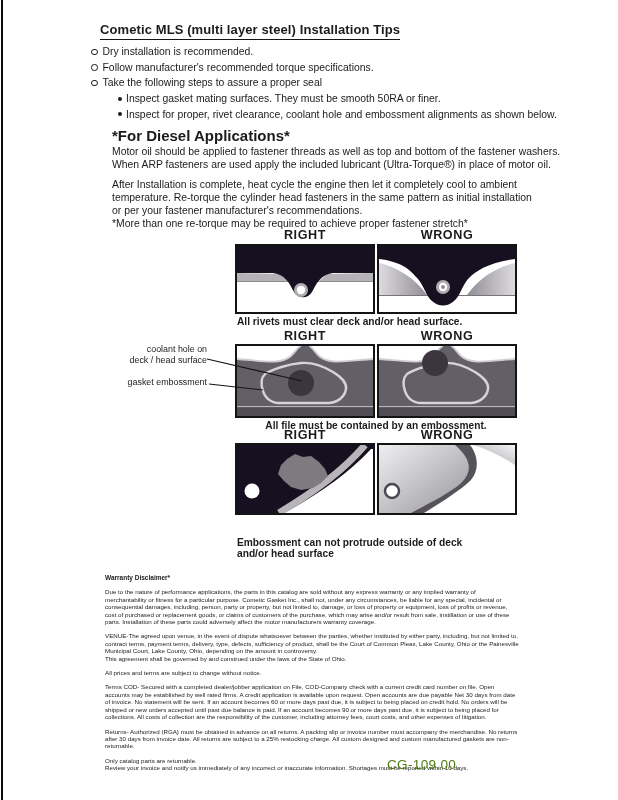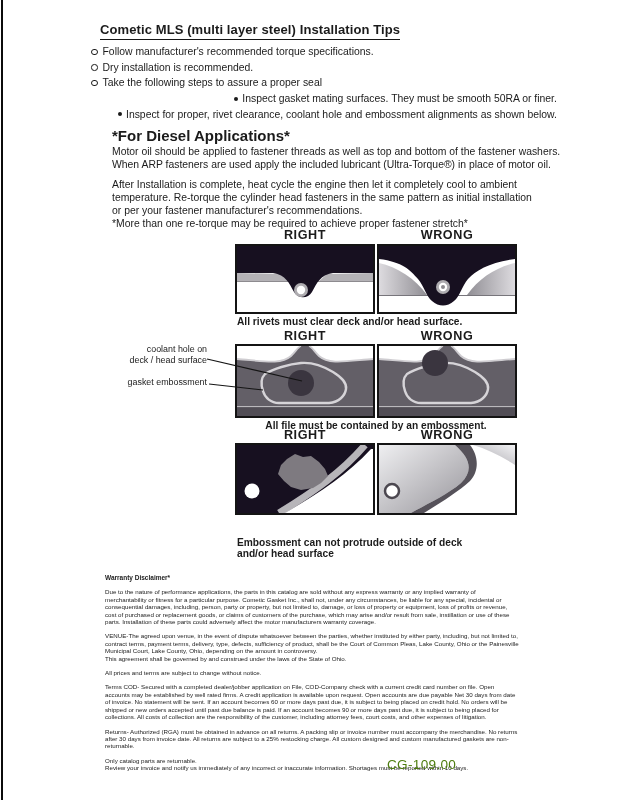--- a/index.html
+++ b/index.html
@@ -5,21 +5,21 @@
   html,body{margin:0;padding:0;background:#ffffff;}
   .page{position:relative;width:618px;height:800px;background:#ffffff;overflow:hidden;
         font-family:"Liberation Sans", sans-serif;color:#1b1b1b;}
   .edge-line{position:absolute;left:1px;top:0;width:2px;height:800px;background:#0b0b0b;}
 
   .title{position:absolute;left:100px;top:22px;margin:0;font-size:13px;font-weight:700;
          letter-spacing:.1px;border-bottom:1.7px solid #151515;padding-bottom:2px;}
 
   .tips{position:absolute;left:91px;top:44px;font-size:10.4px;}
   .tip{display:flex;align-items:center;height:15.6px;white-space:nowrap;}
-  .tip.sub{margin-left:27px;justify-content:flex-end;}
+  .tip.sub{margin-left:27px;}
   .ob{width:4.5px;height:4.5px;border:1.1px solid #1b1b1b;border-radius:50%;margin-right:5px;flex:none;}
   .fb{width:4px;height:4px;background:#1b1b1b;border-radius:50%;margin-right:4px;flex:none;}
 
   .diesel-h{position:absolute;left:100px;top:115px;margin:12px;font-size:15px;font-weight:700;text-align:center;}
   .body-p{position:absolute;left:100px;margin:12px;font-size:10.4px;line-height:12.9px;
           width:475px;white-space:pre-line;}
   .p1{top:134px;} .p2{top:167px;} .pnote{top:206px;}
 
   .dhead{position:absolute;width:140px;text-align:center;font-weight:700;font-size:12.6px;letter-spacing:.6px;}
   .dbox{position:absolute;width:136px;border:2px solid #141414;background:#fff;}
@@ -53,25 +53,25 @@
 <body>
 
 <div class="page">
   <div class="edge-line"></div>
 
   <h1 class="title">Cometic MLS (multi layer steel) Installation Tips</h1>
 
   <div class="tips">
     <div class="tip">
       <span class="ob"></span>
-      <span>Follow manufacturer's recommended torque specifications.</span>
+      <span>Dry installation is recommended.</span>
     </div>
     <div class="tip">
       <span class="ob"></span>
-      <span>Dry installation is recommended.</span>
+      <span>Follow manufacturer's recommended torque specifications.</span>
     </div>
     <div class="tip">
       <span class="ob"></span>
       <span>Take the following steps to assure a proper seal</span>
     </div>
     <div class="tip sub">
       <span class="fb"></span>
       <span>Inspect gasket mating surfaces.  They must be smooth 50RA or finer.</span>
     </div>
     <div class="tip sub">

